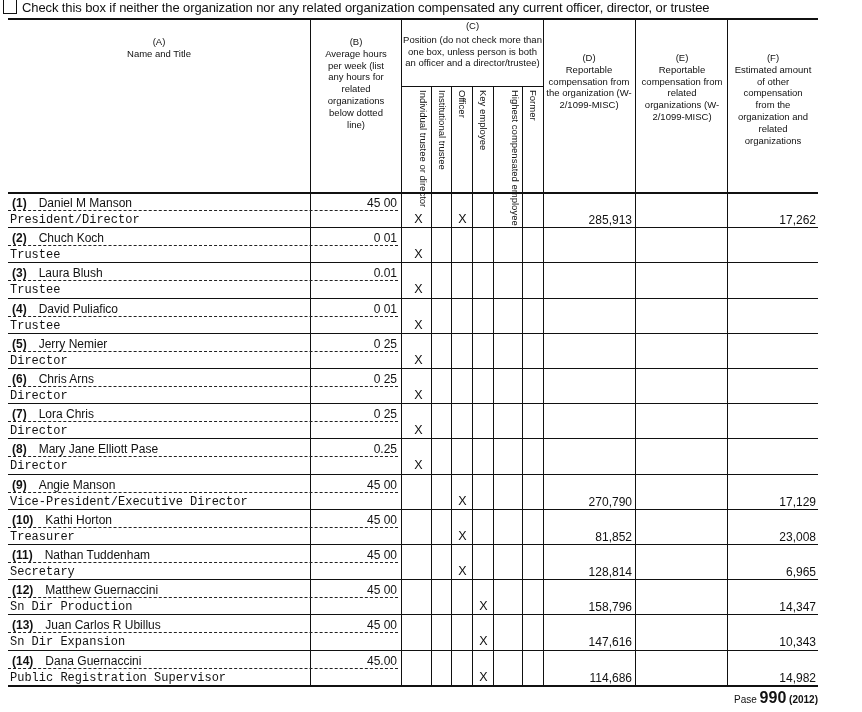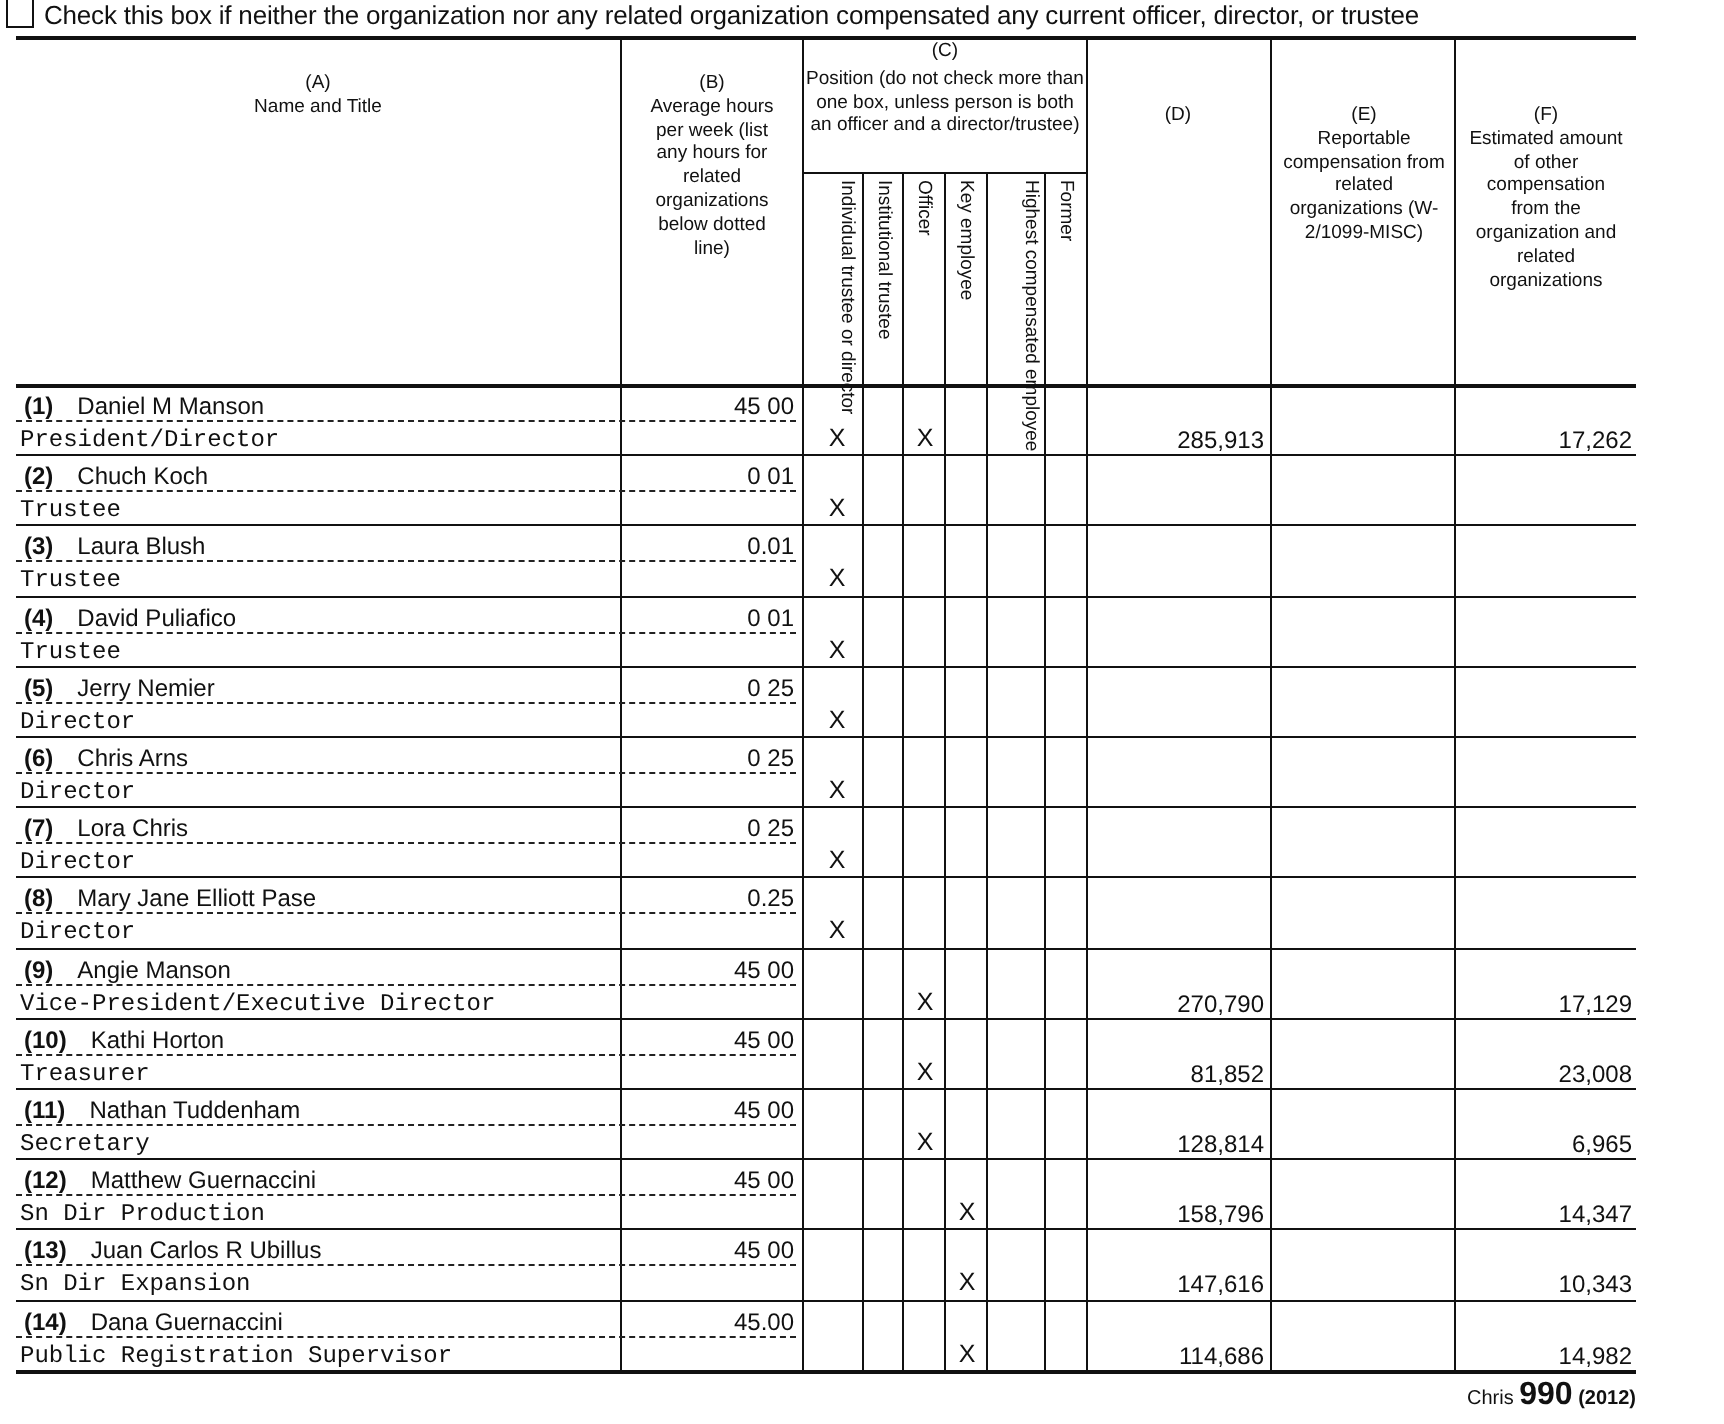--- a/index.html
+++ b/index.html
@@ -96,20 +96,21 @@
 <div class="hdr" style="left:320px; width:72px; top:36px;">
   <div>(B)</div>
   <div>Average hours per week (list any hours for related organizations below dotted line)</div>
 </div>
 <div class="hdr" style="left:403px; width:139px; top:20px;">
   <div style="margin-bottom:2px;">(C)</div>
   <div>Position (do not check more than one box, unless person is both an officer and a director/trustee)</div>
 </div>
 <div class="hdr" style="left:546px; width:86px; top:52px;">
   <div>(D)</div>
+  <div>Reportable compensation from the organization (W-2/1099-MISC)</div>
 </div>
 <div class="hdr" style="left:640px; width:84px; top:52px;">
   <div>(E)</div>
   <div>Reportable compensation from related organizations (W-2/1099-MISC)</div>
 </div>
 <div class="hdr" style="left:733px; width:80px; top:52px;">
   <div>(F)</div>
   <div>Estimated amount of other compensation from the organization and related organizations</div>
 </div>
 
@@ -313,16 +314,16 @@
       <div class="x" style="left:473px; width:21px;"><span>X</span></div>
       <div class="x" style="left:497px; width:25px;"></div>
       <div class="x" style="left:523px; width:20px;"></div>
       <div class="amt" style="left:545px; width:87px;">114,686</div>
       <div class="amt" style="left:637px; width:87px;"></div>
       <div class="amt" style="left:729px; width:87px;">14,982</div>
     </div>
   </div>
 
 <div class="footer">
-  <span>Chris</span>
+  <span>Pase</span>
   <span class="big">990</span>
   <span style="font-weight:bold;">(2012)</span>
 </div>
 
 </body></html>

